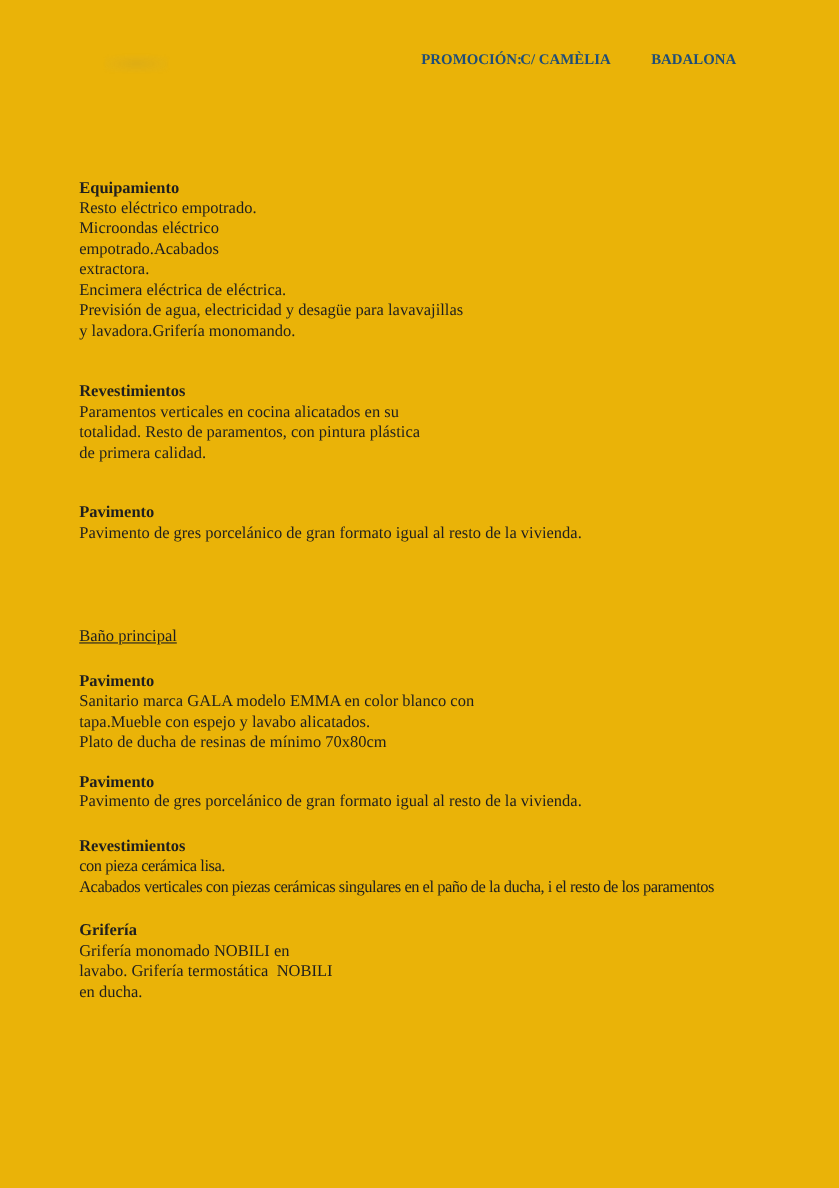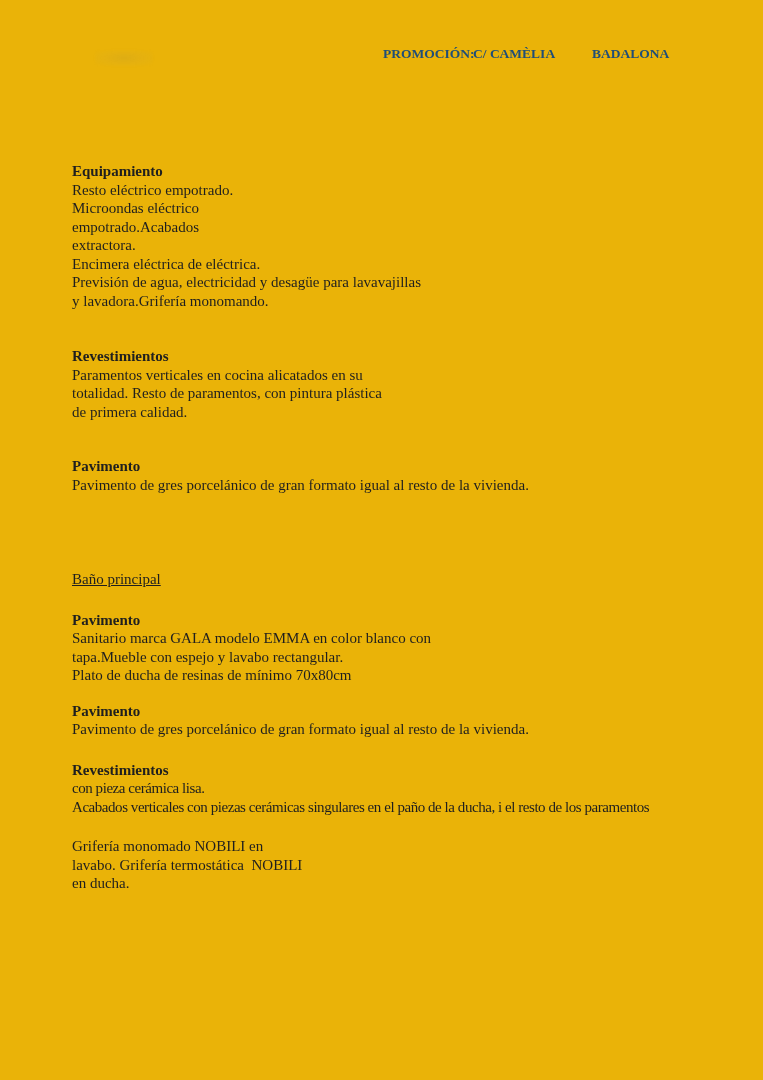--- a/index.html
+++ b/index.html
@@ -106,32 +106,33 @@
       <div class="section section-2">
         <div class="heading">Pavimento</div>
         <div class="line">Pavimento de gres porcelánico de gran formato igual al resto de la vivienda.</div>
       </div>
       <div class="section section-3">
         <div class="heading underline">Baño principal</div>
       </div>
       <div class="section section-4">
         <div class="heading">Pavimento</div>
         <div class="line">Sanitario marca GALA modelo EMMA en color blanco con</div>
-        <div class="line">tapa.Mueble con espejo y lavabo rectangular.</div>
+        <div class="line">tapa.Mueble con espejo y lavabo alicatados.</div>
         <div class="line">Plato de ducha de resinas de mínimo 70x80cm</div>
       </div>
       <div class="section section-5">
         <div class="heading">Pavimento</div>
         <div class="line">Pavimento de gres porcelánico de gran formato igual al resto de la vivienda.</div>
       </div>
       <div class="section section-6">
         <div class="heading">Revestimientos</div>
         <div class="line">con pieza cerámica lisa.</div>
         <div class="line">Acabados verticales con piezas cerámicas singulares en el paño de la ducha, i el resto de los paramentos</div>
       </div>
       <div class="section section-7">
+        <div class="heading">Grifería</div>
         <div class="line">Grifería monomado NOBILI en</div>
         <div class="line">lavabo. Grifería termostática  NOBILI</div>
         <div class="line">en ducha.</div>
       </div>
     </div>
 
 </div>
 
 </body></html>

